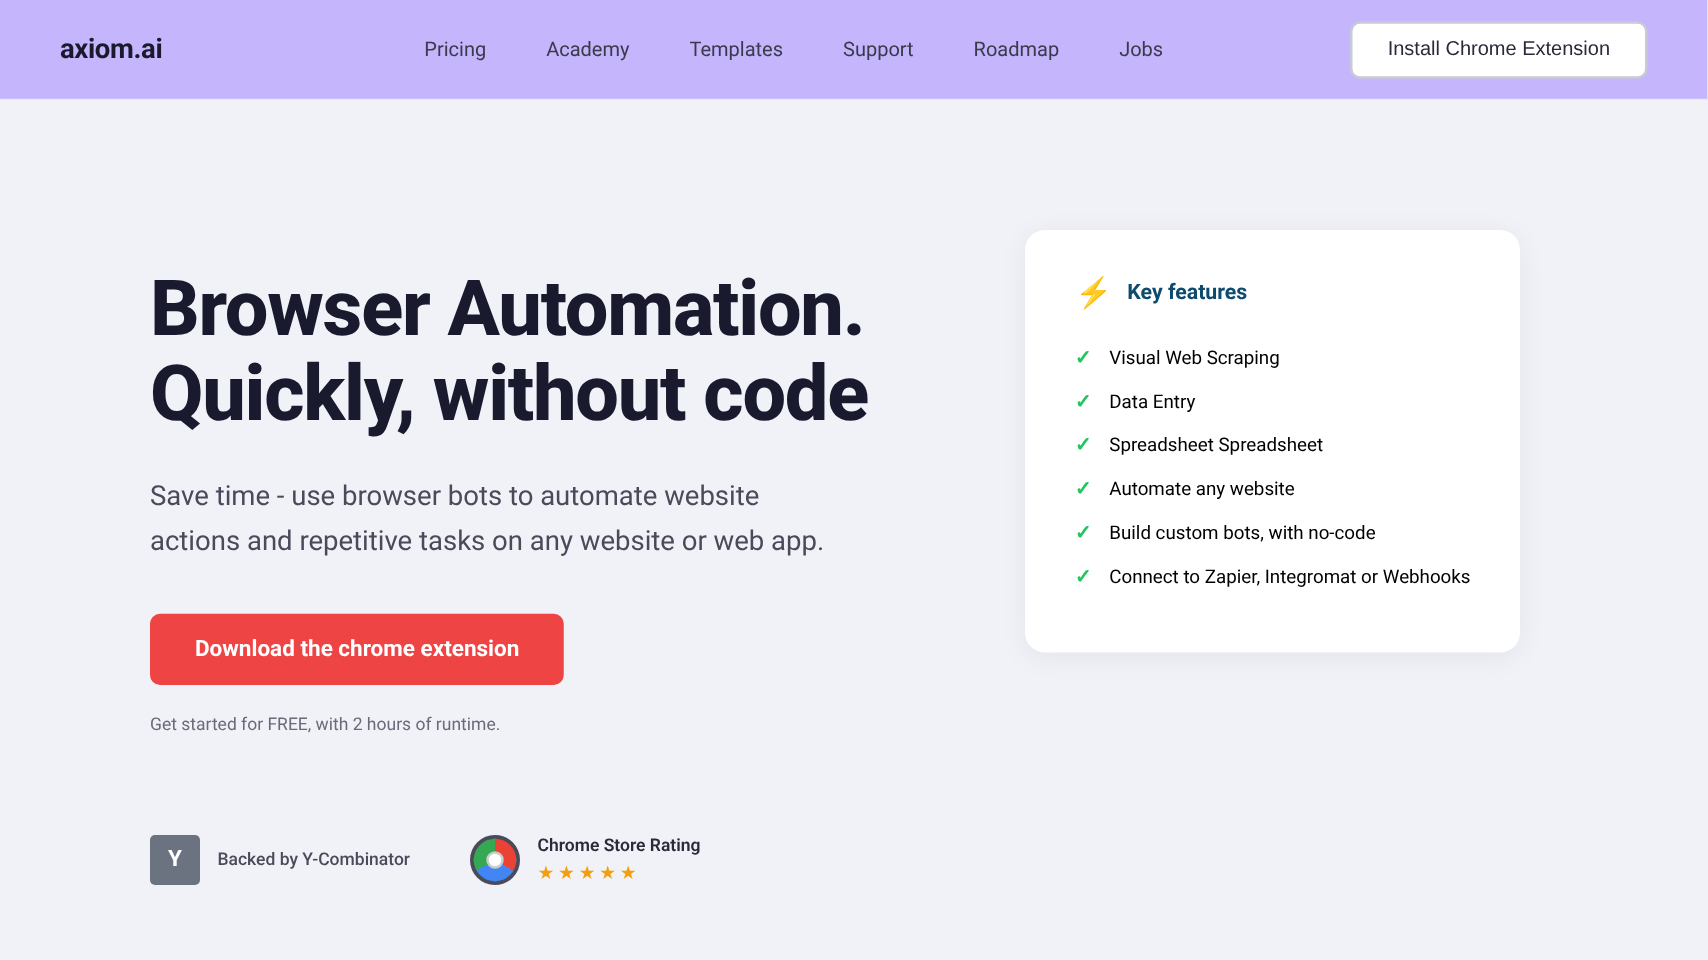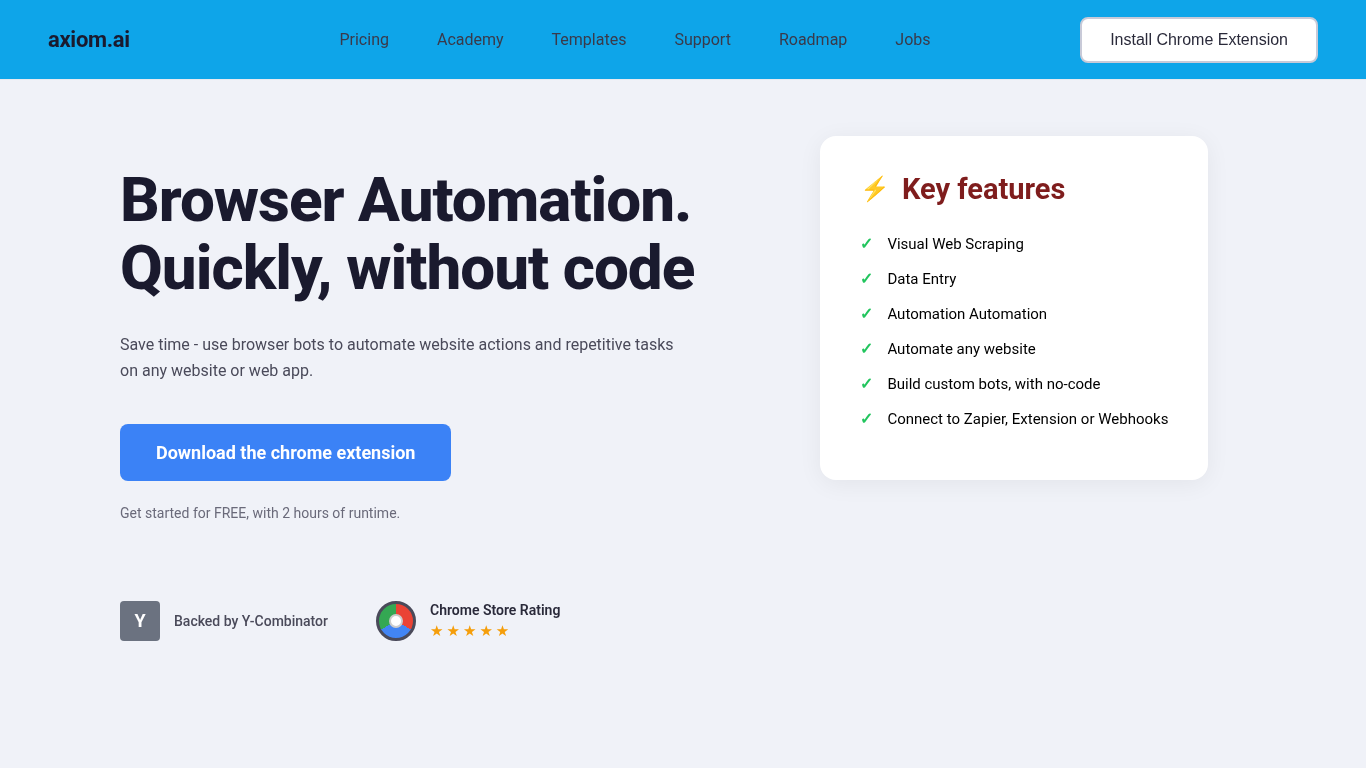--- a/index.html
+++ b/index.html
@@ -11,21 +11,21 @@
     body {
       font-family: -apple-system, BlinkMacSystemFont, 'Segoe UI', Roboto, Helvetica, Arial, sans-serif;
       background-color: #f0f2f8;
       min-height: 768px;
       width: 1366px;
       overflow-x: hidden;
     }
 
     
     header {
-      background-color: #0ea5e9;
+      background-color: #c4b5fd;
       display: flex;
       align-items: center;
       padding: 0 48px;
       height: 80px;
       border-bottom: 1px solid #e8eaf0;
     }
 
     .logo {
       font-size: 22px;
       font-weight: 700;
@@ -59,49 +59,50 @@
       font-size: 16px;
       font-weight: 500;
       cursor: pointer;
       white-space: nowrap;
     }
 
     
     main {
       display: flex;
       align-items: flex-start;
-      padding: 56px 120px 60px 120px;
+      padding: 80px 120px 60px 120px;
+      margin-top: 24px;
     }
 
     .hero-left {
       flex: 1;
       max-width: 700px;
       padding-top: 30px;
     }
 
     .hero-title {
       font-size: 62px;
       font-weight: 800;
       color: #1a1a2e;
       line-height: 1.1;
       margin-bottom: 30px;
       letter-spacing: -1px;
     }
 
     .hero-subtitle {
-      font-size: 16px;
+      font-size: 22px;
       color: #4a4a5a;
       line-height: 1.6;
       margin-bottom: 40px;
       max-width: 560px;
     }
 
     .download-btn {
       display: inline-block;
-      background-color: #3b82f6;
+      background-color: #ef4444;
       color: #ffffff;
       border: none;
       border-radius: 8px;
       padding: 18px 36px;
       font-size: 18px;
       font-weight: 700;
       cursor: pointer;
       text-decoration: none;
       margin-bottom: 16px;
     }
@@ -128,23 +129,23 @@
       gap: 12px;
       margin-bottom: 28px;
     }
 
     .lightning-icon {
       font-size: 24px;
       color: #f97316;
     }
 
     .features-title {
-      font-size: 29px;
-      font-weight: 700;
-      color: #7f1d1d;
+      font-size: 17px;
+      font-weight: 700;
+      color: #0c4a6e;
     }
 
     .feature-item {
       display: flex;
       align-items: center;
       gap: 14px;
       margin-bottom: 16px;
     }
 
     .check-icon {
@@ -297,33 +298,33 @@
     <div class="feature-item">
       <span class="check-icon">✓</span>
       <span class="feature-text">Visual Web Scraping</span>
     </div>
     <div class="feature-item">
       <span class="check-icon">✓</span>
       <span class="feature-text">Data Entry</span>
     </div>
     <div class="feature-item">
       <span class="check-icon">✓</span>
-      <span class="feature-text">Automation Automation</span>
+      <span class="feature-text">Spreadsheet Spreadsheet</span>
     </div>
     <div class="feature-item">
       <span class="check-icon">✓</span>
       <span class="feature-text">Automate any website</span>
     </div>
     <div class="feature-item">
       <span class="check-icon">✓</span>
       <span class="feature-text">Build custom bots, with no-code</span>
     </div>
     <div class="feature-item">
       <span class="check-icon">✓</span>
-      <span class="feature-text">Connect to Zapier, Extension or Webhooks</span>
+      <span class="feature-text">Connect to Zapier, Integromat or Webhooks</span>
     </div>
 
   </div>
 </main>
 
 <div class="badges-row">
 
   <div class="badge-item">
     <div class="ycombinator-logo">
       <span>Y</span>

